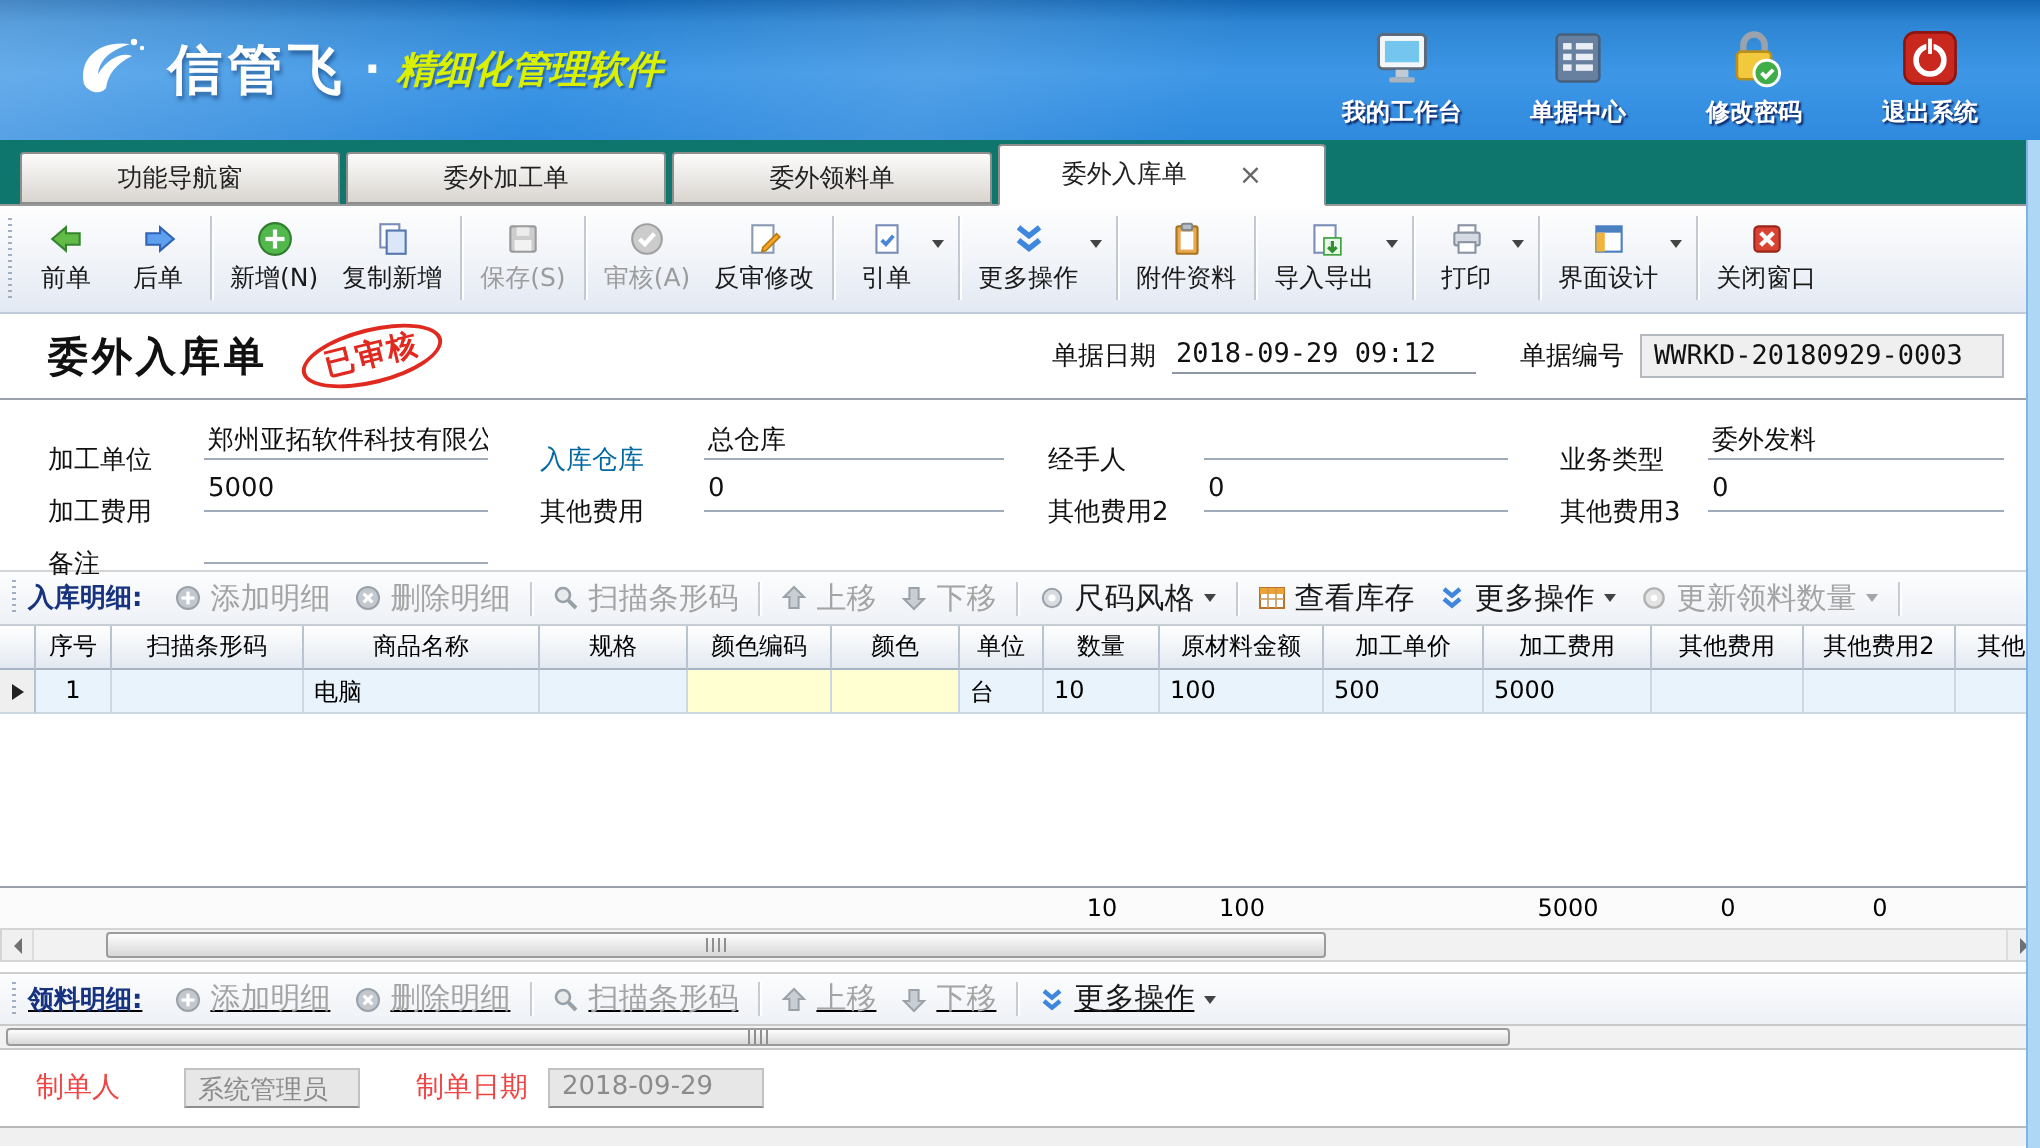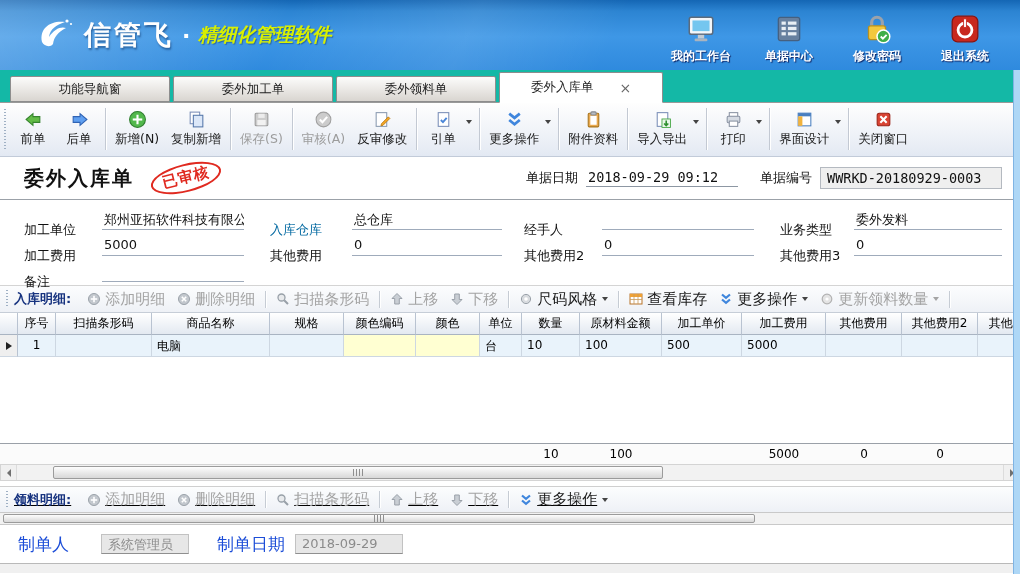--- a/index.html
+++ b/index.html
@@ -18,21 +18,21 @@
   .tagline { color:#d9f000; font-size:19px; font-weight:bold; font-style:italic; text-shadow:1px 1px 1px rgba(0,30,80,.4); }
   #banner-actions { margin-left:auto; margin-right:14px; display:flex; gap:6px; }
   .bact { width:82px; display:flex; flex-direction:column; align-items:center; cursor:pointer; padding-top:8px; }
   .bact svg { width:32px; height:32px; }
   .bact .blabel { margin-top:3px; color:#fff; font-size:12px; font-weight:bold; text-shadow:1px 1px 1px rgba(0,0,60,.75); white-space:nowrap; }
 
   
   #rstrip { position:absolute; right:0; top:70px; width:7px; height:504px; background:#aed7f6; border-left:1px solid #7fb4e4; }
 
   
-  #tabbar { height:33px; background:#14b8a6; border-bottom:1px solid #999; display:flex; align-items:flex-end; padding-left:10px; }
+  #tabbar { height:33px; background:#0f766e; border-bottom:1px solid #999; display:flex; align-items:flex-end; padding-left:10px; }
   .tab { width:160px; height:26px; margin-right:3px; background:linear-gradient(180deg,#fcfcfb,#d9d5d0); border:1px solid #8d8d8d; border-radius:2px 2px 0 0;
          display:flex; align-items:center; justify-content:center; font-size:12.5px; color:#222; cursor:pointer; }
   .tab.active { width:164px; height:31px; background:#fff; border-bottom:1px solid #fff; margin-bottom:-1px; position:relative; z-index:2; }
   .tab.active .tab-close { margin-left:26px; color:#666; font-size:14px; line-height:1; }
 
   
   #toolbar { height:54px; background:linear-gradient(180deg,#fefefe 0%,#f0f3f8 55%,#e3e9f3 100%); border-bottom:1px solid #c2cbd9; display:flex; align-items:center; padding:2px 2px 4px 2px; }
   .grip { width:5px; height:40px; margin:0 4px 0 2px;
           background:repeating-linear-gradient(180deg,#9fb0c4 0 1px, transparent 1px 3px); width:2px; }
   .tbtn { display:flex; flex-direction:column; align-items:center; justify-content:center; min-width:46px; padding:2px 6px; cursor:pointer; }
@@ -100,21 +100,21 @@
             display:flex; align-items:center; justify-content:center; cursor:grab; }
   .sgrip { width:10px; height:7px; background:repeating-linear-gradient(90deg,#8f8f8f 0 1px, transparent 1px 3px); }
   #hscroll1 .sthumb { left:52px; width:610px; }
   #grid2bar { height:13px; background:#f2f2f2; border-top:1px solid #c9c9c9; border-bottom:1px solid #c9c9c9; position:relative; margin-top:0; }
   #grid2bar .sthumb { left:3px; width:752px; top:1px; height:9px; }
 
   #dtb2 { margin-top:5px; border-top:1px solid #cfcfcf; height:26px;text-decoration:underline; }
 
   
   #footer { height:38px; background:#fff; display:flex; align-items:center; }
-  .f-lbl { font-size:17px; color:#1d4ed8; white-space:nowrap; }
+  .f-lbl { font-size:14px; color:#ef4444; white-space:nowrap; }
   .f-box { background:#e7e7e7; border:1px solid #c2c2c2; border-bottom-color:#8f8f8f; color:#8b8b8b; font-size:13px; height:20px; padding:1px 6px; white-space:nowrap; }
   #bottomstrip { height:10px; background:#f0f0f0; border-top:1px solid #b9b9b9; }
 </style>
 </head>
 <body>
 
 <div id="app">
 
   <div id="banner">
     <div class="logo-wrap">

